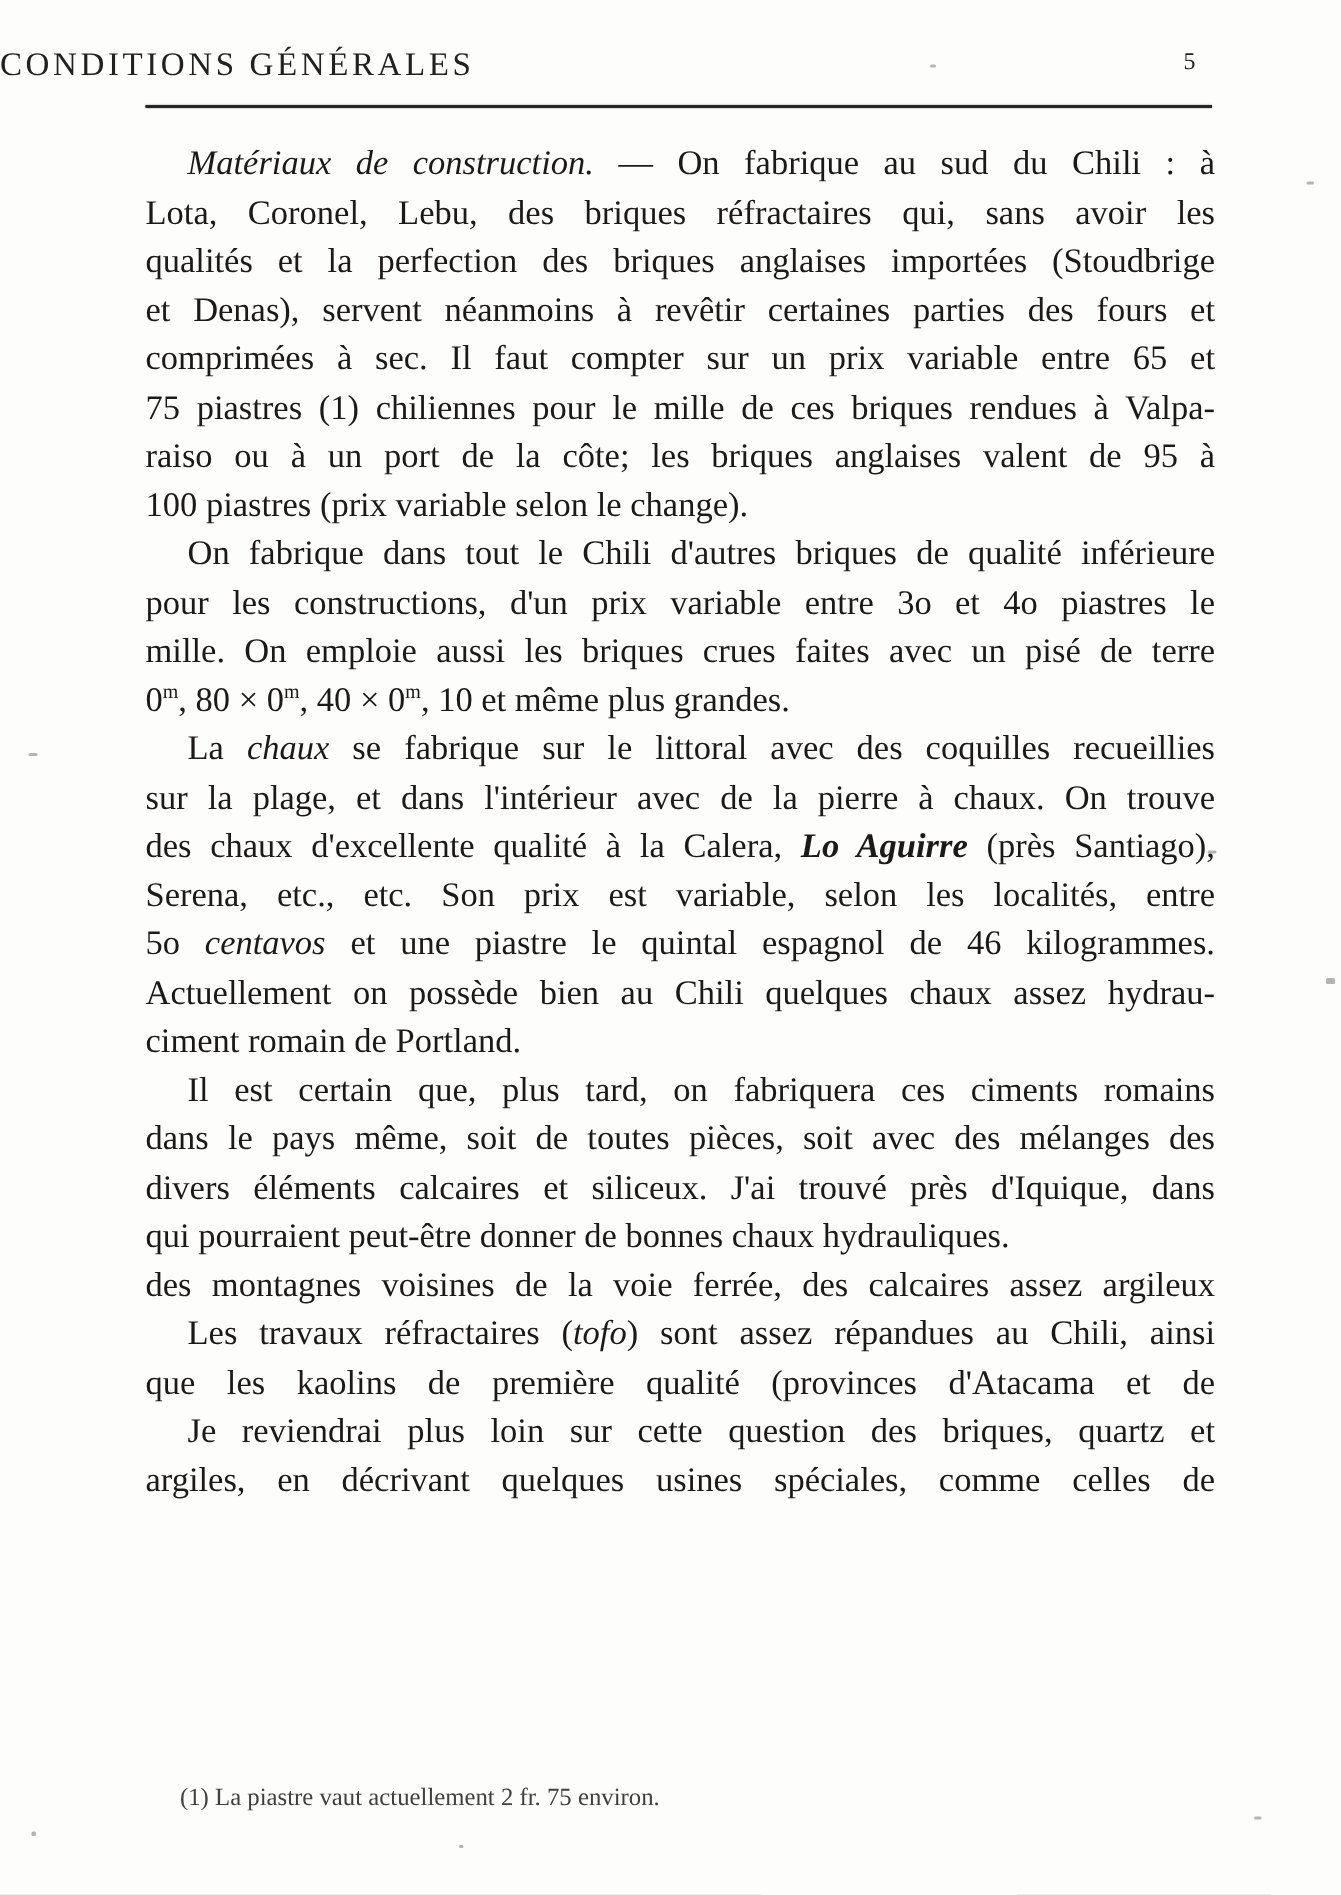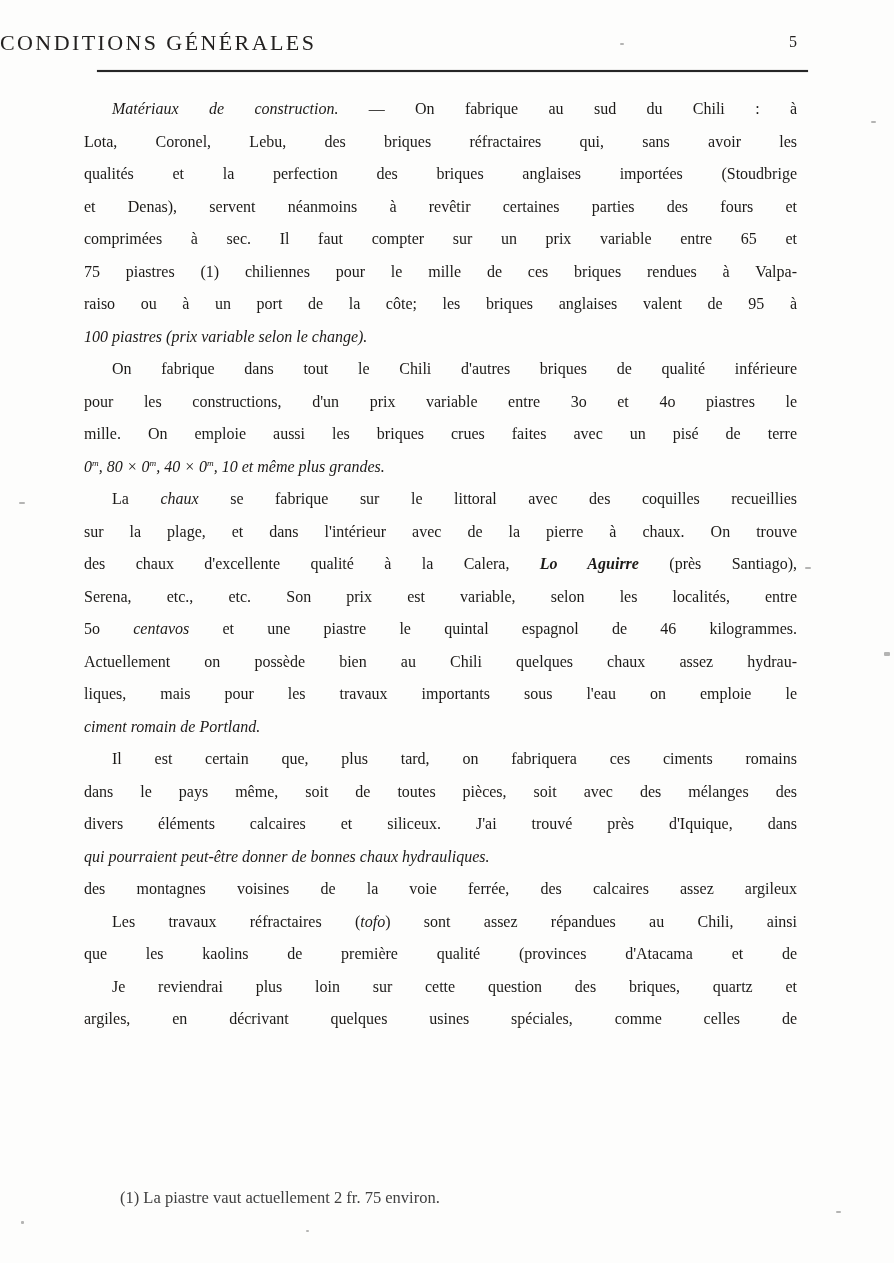--- a/index.html
+++ b/index.html
@@ -8,26 +8,26 @@
     background:#fdfdfc;color:#1c1a18;overflow:hidden;
     font-family:"Liberation Serif","DejaVu Serif",serif;
   }
   .header-title{
     position:absolute;top:30px;left:0;right:0;text-align:left;
     font-size:22px;letter-spacing:2.4px;color:#232120;
   }
   .page-number{position:absolute;top:33px;right:97px;font-size:16px;color:#232120;}
   .rule{position:absolute;top:70px;left:97px;width:711px;height:2px;background:#262626;box-shadow:0 0 1px #555;}
   .body-text{
-    position:absolute;top:93px;left:84px;width:713px;
-    font-size:16px;line-height:32.5px;
+    position:absolute;top:93px;left:97px;width:713px;
+    font-size:23px;line-height:32.5px;
   }
   .paragraph{margin:0;}
   .line{text-align:justify;text-align-last:justify;}
-  .line.end{text-align-last:left;font-style:italic;}
+  .line.end{text-align-last:left;}
   .line.indent{text-indent:28px;}
   .i{font-style:italic;}
   .bi{font-style:italic;font-weight:bold;}
   .sup{vertical-align:super;font-size:0.58em;line-height:0;}
   .footnote{position:absolute;top:1188px;left:120px;width:690px;font-size:16.5px;color:#404040;}
   .speck{position:absolute;background:rgba(90,90,90,0.45);border-radius:1px;}
 </style>
 </head>
 <body>
 
@@ -53,21 +53,20 @@
         <div class="line"><span>mille. On emploie aussi les briques crues faites avec un pisé de terre</span></div>
         <div class="line end"><span>0</span><span class="sup">m</span><span>, 80 × 0</span><span class="sup">m</span><span>, 40 × 0</span><span class="sup">m</span><span>, 10 et même plus grandes.</span></div>
       </div>
       <div class="paragraph">
         <div class="line indent"><span>La </span><span class="i">chaux</span><span> se fabrique sur le littoral avec des coquilles recueillies</span></div>
         <div class="line"><span>sur la plage, et dans l'intérieur avec de la pierre à chaux. On trouve</span></div>
         <div class="line"><span>des chaux d'excellente qualité à la Calera, </span><span class="bi">Lo Aguirre</span><span> (près Santiago),</span></div>
         <div class="line"><span>Serena, etc., etc. Son prix est variable, selon les localités, entre</span></div>
         <div class="line"><span>5o </span><span class="i">centavos</span><span> et une piastre le quintal espagnol de 46 kilogrammes.</span></div>
         <div class="line"><span>Actuellement on possède bien au Chili quelques chaux assez hydrau-</span></div>
-        <div class="line"><span>liques, mais pour les travaux importants sous l'eau on emploie le</span></div>
         <div class="line end"><span>ciment romain de Portland.</span></div>
       </div>
       <div class="paragraph">
         <div class="line indent"><span>Il est certain que, plus tard, on fabriquera ces ciments romains</span></div>
         <div class="line"><span>dans le pays même, soit de toutes pièces, soit avec des mélanges des</span></div>
         <div class="line"><span>divers éléments calcaires et siliceux. J'ai trouvé près d'Iquique, dans</span></div>
         <div class="line end"><span>qui pourraient peut-être donner de bonnes chaux hydrauliques.</span></div>
         <div class="line"><span>des montagnes voisines de la voie ferrée, des calcaires assez argileux</span></div>
       </div>
       <div class="paragraph">

